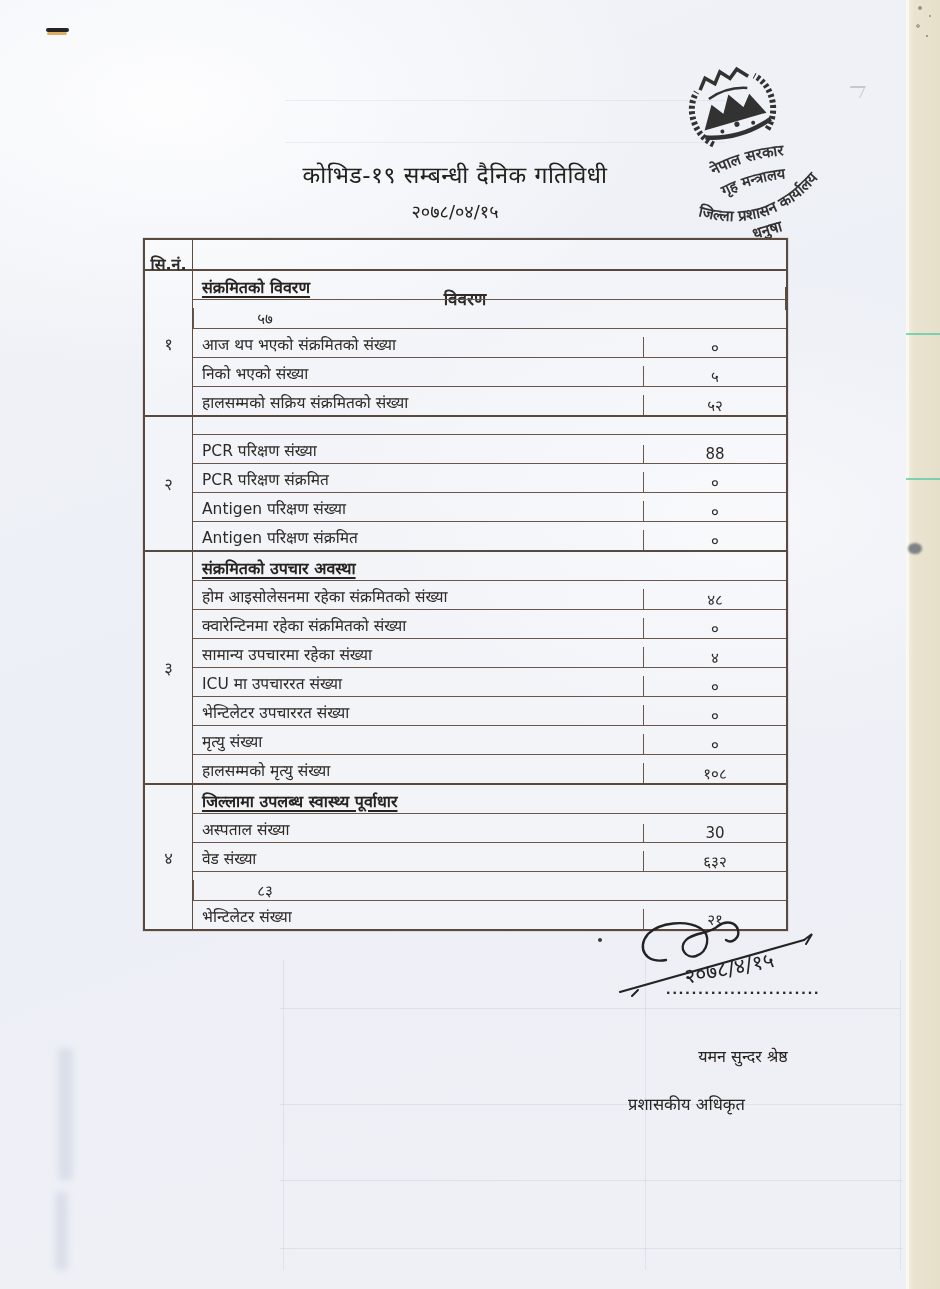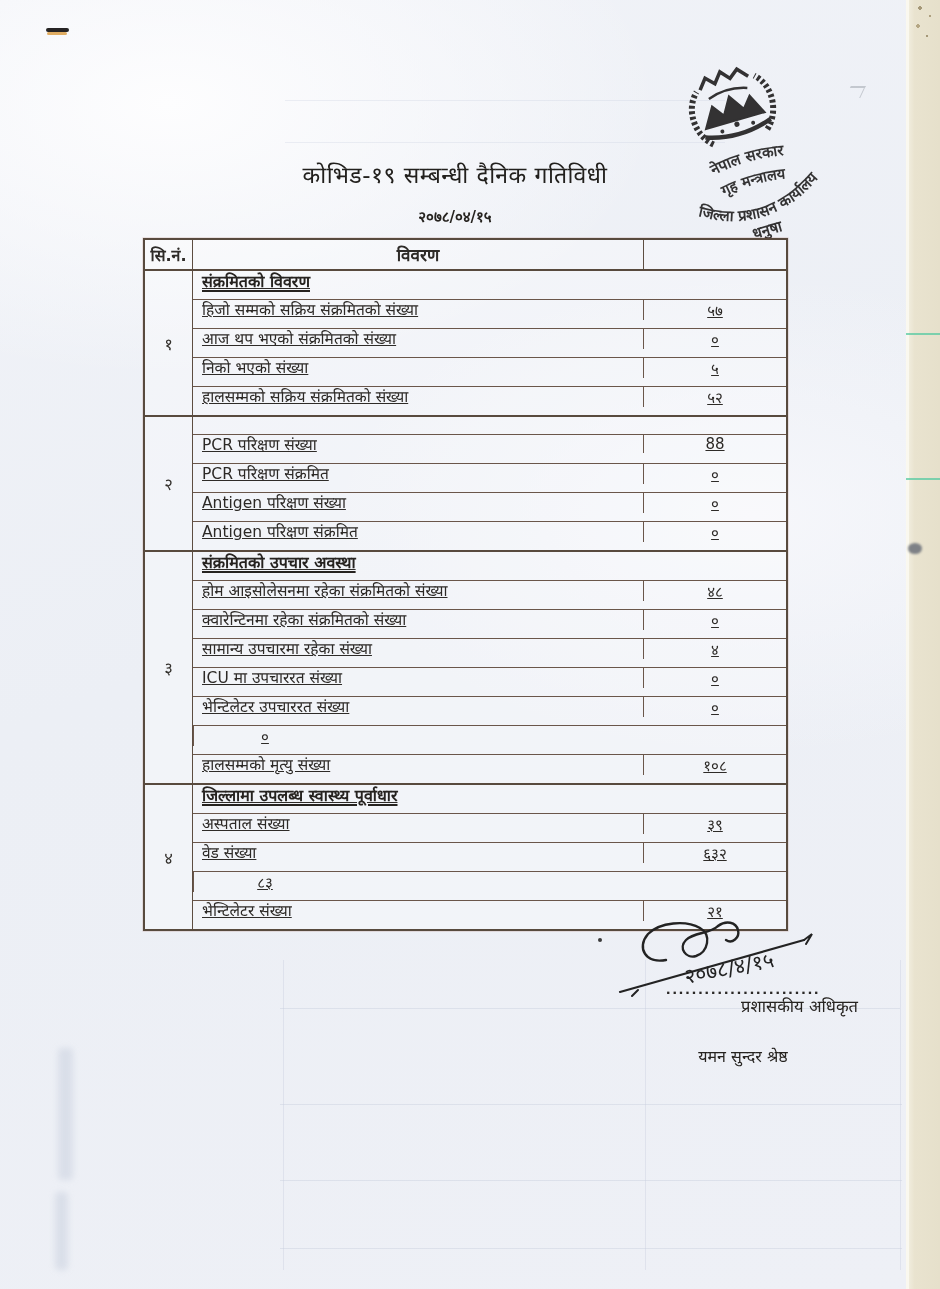--- a/index.html
+++ b/index.html
@@ -30,60 +30,60 @@
 
   
   .ghost{position:absolute;pointer-events:none;}
   .ghost-h{height:1px;background:#c7cede;opacity:.45;}
   .ghost-v{width:1px;background:#c7cede;opacity:.4;}
   .ghost-blob{background:#b6c0d2;opacity:.35;filter:blur(3px);border-radius:4px;}
 
   
   .doc-header{position:absolute;left:95px;top:158px;width:720px;text-align:center;}
   .doc-title{font-size:23px;font-weight:normal;color:#22201d;letter-spacing:.5px;}
-  .doc-date{margin-top:16px;font-size:15px;font-weight:bold;color:#26231f;}
+  .doc-date{margin-top:9px;font-size:18px;font-weight:normal;color:#26231f;}
 
   
   .stamp{position:absolute;left:642px;top:64px;width:236px;height:196px;}
   .stamp svg{width:100%;height:100%;}
   .stamp text{fill:#1f1e1e;font-family:"DejaVu Sans",sans-serif;}
 
   
   .table{position:absolute;left:143px;top:238px;width:641px;
     border:2px solid #584a3e;background:rgba(255,255,255,.30);
     box-shadow:0 0 0 .5px rgba(140,60,40,.25);}
-  .hrow{display:flex;height:29px;border-bottom:2px solid #584a3e;font-weight:bold;}
+  .hrow{display:flex;height:29px;border-bottom:2px solid #584a3e;font-weight:bold;flex-direction:column;}
   .cell-sn{width:47px;flex:0 0 47px;border-right:1.6px solid #5d4d41;
     display:flex;align-items:center;justify-content:center;font-size:16px;}
   .cell-details{flex:1;display:flex;align-items:center;justify-content:center;font-size:17px;
     border-right:1.6px solid #5d4d41;}
   .cell-value{width:142px;flex:0 0 142px;}
   .section{display:flex;align-items:stretch;border-bottom:2px solid #584a3e;}
   .section.last{border-bottom:none;}
   .sn-col{width:47px;flex:0 0 47px;border-right:1.6px solid #5d4d41;
     display:flex;align-items:center;justify-content:center;font-size:16.5px;color:#33302c;}
   .rows{flex:1;display:flex;flex-direction:column;}
-  .row{display:flex;min-height:28px;align-items:flex-start;text-decoration:underline;}
+  .row{display:flex;min-height:28px;align-items:flex-end;}
   .row + .row{border-top:1.4px solid #6a564a;}
   .row.sep{min-height:17px;}
   .row-label{flex:1;display:flex;align-items:center;padding:2px 6px 2px 9px;
     font-size:15.5px;line-height:1.15;color:#2c2926;}
   .row-value{width:142px;flex:0 0 142px;border-left:1.4px solid #6a564a;
     display:flex;align-items:center;justify-content:center;font-size:15px;color:#2c2926;}
   .row.heading .row-label{font-weight:bold;font-size:16px;color:#262320;}
   .row.heading .row-label span{text-decoration:underline;text-underline-offset:3px;
     text-decoration-thickness:1.5px;}
 
   
   .sig-svg{position:absolute;left:608px;top:918px;width:255px;height:82px;}
   .sig-dots{position:absolute;left:648px;top:982px;width:190px;text-align:center;
     font-size:13px;letter-spacing:1.5px;color:#2a2826;font-weight:bold;}
   .sig-name{position:absolute;left:628px;top:1045px;width:230px;text-align:center;
     font-size:16px;color:#262320;}
-  .sig-desig{position:absolute;left:628px;top:994px;width:230px;text-align:right;
+  .sig-desig{position:absolute;left:628px;top:1092px;width:230px;text-align:left;
     font-size:16.5px;color:#262320;}
   .ink-dot{position:absolute;left:598px;top:938px;width:4px;height:4px;background:#3a3a3a;border-radius:50%;}
   .faint-mark{position:absolute;left:848px;top:86px;width:14px;height:10px;
     border-top:2px solid #9aa0a8;border-right:1px solid #9aa0a8;opacity:.5;transform:skewX(-25deg);}
 </style>
 </head>
 <body>
 
 <div class="page">
 
@@ -152,21 +152,20 @@
     <div>
         <div class="section">
           <div class="sn-col">१</div>
           <div class="rows">
             <div class="row heading">
               <div class="row-label">
                 <span>संक्रमितको विवरण</span>
               </div>
             </div>
             <div class="row">
-              <div class="row-label">हिजो सम्मको सक्रिय संक्रमितको संख्या</div>
               <div class="row-value">५७</div>
             </div>
             <div class="row">
               <div class="row-label">आज थप भएको संक्रमितको संख्या</div>
               <div class="row-value">०</div>
             </div>
             <div class="row">
               <div class="row-label">निको भएको संख्या</div>
               <div class="row-value">५</div>
             </div>
@@ -220,39 +219,40 @@
             </div>
             <div class="row">
               <div class="row-label">ICU मा उपचाररत संख्या</div>
               <div class="row-value">०</div>
             </div>
             <div class="row">
               <div class="row-label">भेन्टिलेटर उपचाररत संख्या</div>
               <div class="row-value">०</div>
             </div>
             <div class="row">
+              <div class="row-label">मृत्यु संख्या</div>
               <div class="row-value">०</div>
             </div>
             <div class="row">
               <div class="row-label">हालसम्मको मृत्यु संख्या</div>
               <div class="row-value">१०८</div>
             </div>
           </div>
         </div>
         <div class="section last">
           <div class="sn-col">४</div>
           <div class="rows">
             <div class="row heading">
               <div class="row-label">
                 <span>जिल्लामा उपलब्ध स्वास्थ्य पूर्वाधार</span>
               </div>
             </div>
             <div class="row">
               <div class="row-label">अस्पताल संख्या</div>
-              <div class="row-value">३९</div>
+              <div class="row-value">30</div>
             </div>
             <div class="row">
               <div class="row-label">वेड संख्या</div>
               <div class="row-value">६३२</div>
             </div>
             <div class="row">
               <div class="row-value">८३</div>
             </div>
             <div class="row">
               <div class="row-label">भेन्टिलेटर संख्या</div>

